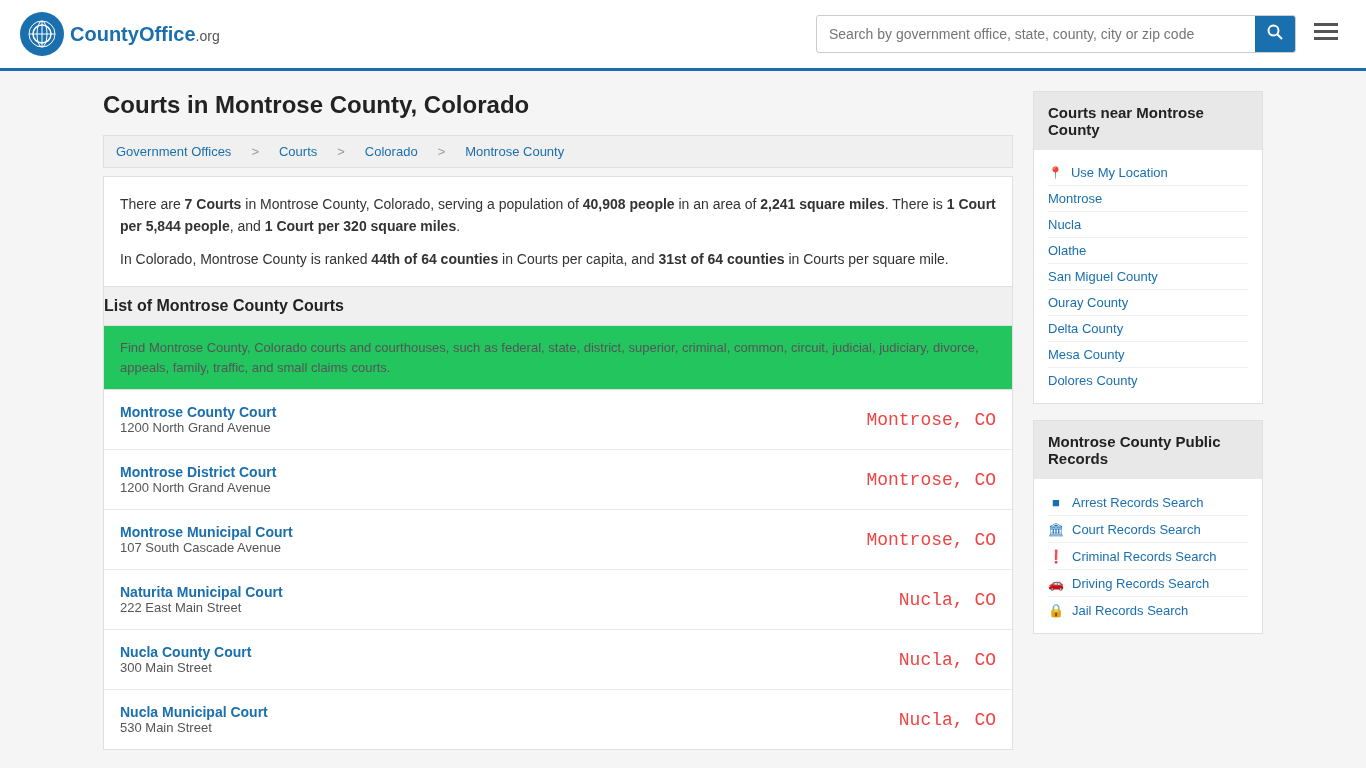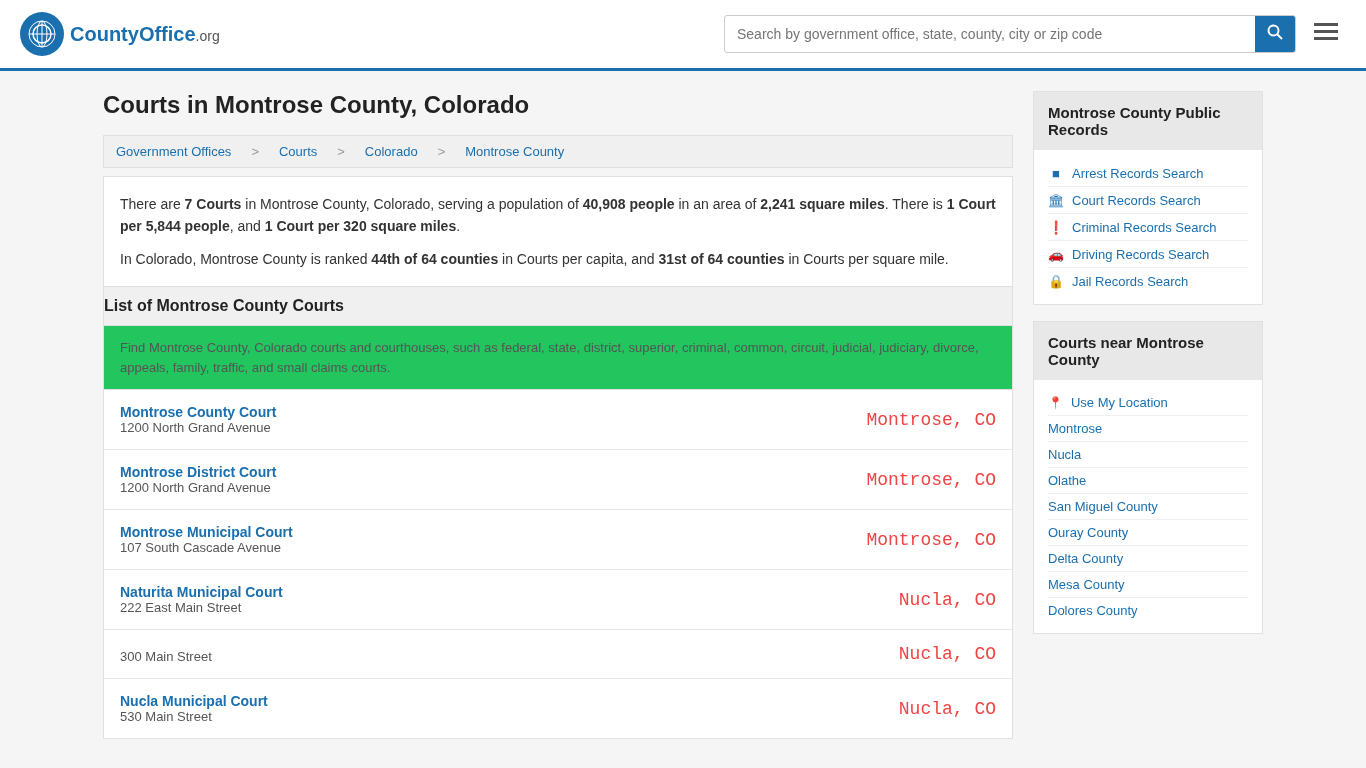--- a/index.html
+++ b/index.html
@@ -34,21 +34,21 @@
       display: flex;
       align-items: center;
       gap: 10px;
     }
     .search-bar {
       display: flex;
       align-items: center;
       border: 1px solid #ccc;
       border-radius: 3px;
       overflow: hidden;
-      width: 572px;
+      width: 480px;
     }
     .search-bar input {
       border: none;
       outline: none;
       padding: 8px 12px;
       font-size: 14px;
       flex: 1;
       color: #999;
     }
     .search-bar button {
@@ -310,36 +310,74 @@
         <span class="court-city">Montrose, CO</span>
       </div>
 
       <div class="court-item">
         <a class="court-name" href="#">Naturita Municipal Court</a>
         <span class="court-address">222 East Main Street</span>
         <span class="court-city">Nucla, CO</span>
       </div>
 
       <div class="court-item">
+        <a class="court-name" href="#">Nucla County Court</a>
         <span class="court-address">300 Main Street</span>
         <span class="court-city">Nucla, CO</span>
       </div>
 
       <div class="court-item">
         <a class="court-name" href="#">Nucla Municipal Court</a>
         <span class="court-address">530 Main Street</span>
         <span class="court-city">Nucla, CO</span>
       </div>
 
     </div>
   </div>
 
   <aside class="sidebar">
 
     <div class="sidebar-section">
+      <div class="sidebar-section-header">Courts near Montrose County</div>
+      <div class="sidebar-section-body">
+
+        <a class="sidebar-link" href="#">
+          <span class="sidebar-icon">📍</span>
+          <span>Use My Location</span>
+        </a>
+
+        <a class="sidebar-link" href="#">
+          <span>Montrose</span>
+        </a>
+        <a class="sidebar-link" href="#">
+          <span>Nucla</span>
+        </a>
+        <a class="sidebar-link" href="#">
+          <span>Olathe</span>
+        </a>
+        <a class="sidebar-link" href="#">
+          <span>San Miguel County</span>
+        </a>
+        <a class="sidebar-link" href="#">
+          <span>Ouray County</span>
+        </a>
+        <a class="sidebar-link" href="#">
+          <span>Delta County</span>
+        </a>
+        <a class="sidebar-link" href="#">
+          <span>Mesa County</span>
+        </a>
+        <a class="sidebar-link" href="#">
+          <span>Dolores County</span>
+        </a>
+
+      </div>
+    </div>
+
+    <div class="sidebar-section">
       <div class="sidebar-section-header">Montrose County Public Records</div>
       <div class="sidebar-section-body">
 
         <a class="sidebar-link" href="#">
           <span class="rec-icon">■</span>
           <span>Arrest Records Search</span>
         </a>
         <a class="sidebar-link" href="#">
           <span class="rec-icon">🏛</span>
           <span>Court Records Search</span>
@@ -353,52 +391,15 @@
           <span>Driving Records Search</span>
         </a>
         <a class="sidebar-link" href="#">
           <span class="rec-icon">🔒</span>
           <span>Jail Records Search</span>
         </a>
 
       </div>
     </div>
 
-    <div class="sidebar-section">
-      <div class="sidebar-section-header">Courts near Montrose County</div>
-      <div class="sidebar-section-body">
-
-        <a class="sidebar-link" href="#">
-          <span class="sidebar-icon">📍</span>
-          <span>Use My Location</span>
-        </a>
-
-        <a class="sidebar-link" href="#">
-          <span>Montrose</span>
-        </a>
-        <a class="sidebar-link" href="#">
-          <span>Nucla</span>
-        </a>
-        <a class="sidebar-link" href="#">
-          <span>Olathe</span>
-        </a>
-        <a class="sidebar-link" href="#">
-          <span>San Miguel County</span>
-        </a>
-        <a class="sidebar-link" href="#">
-          <span>Ouray County</span>
-        </a>
-        <a class="sidebar-link" href="#">
-          <span>Delta County</span>
-        </a>
-        <a class="sidebar-link" href="#">
-          <span>Mesa County</span>
-        </a>
-        <a class="sidebar-link" href="#">
-          <span>Dolores County</span>
-        </a>
-
-      </div>
-    </div>
-
   </aside>
 
 </div>
 
 </body></html>

